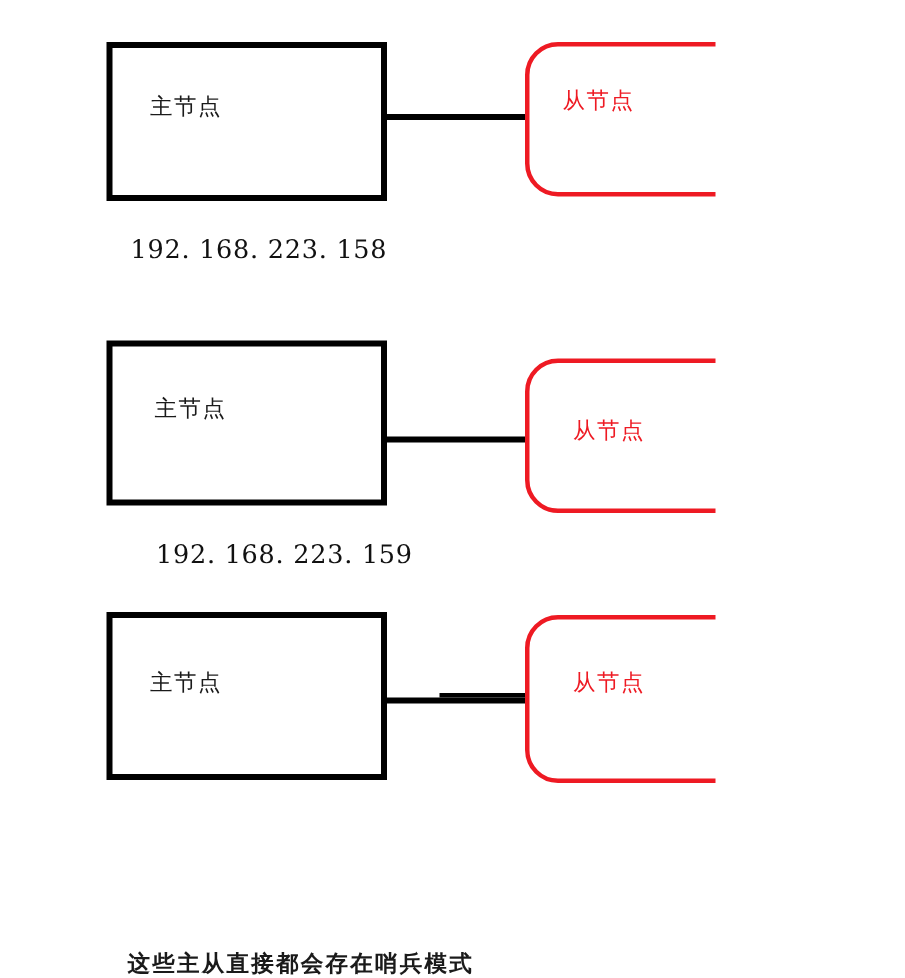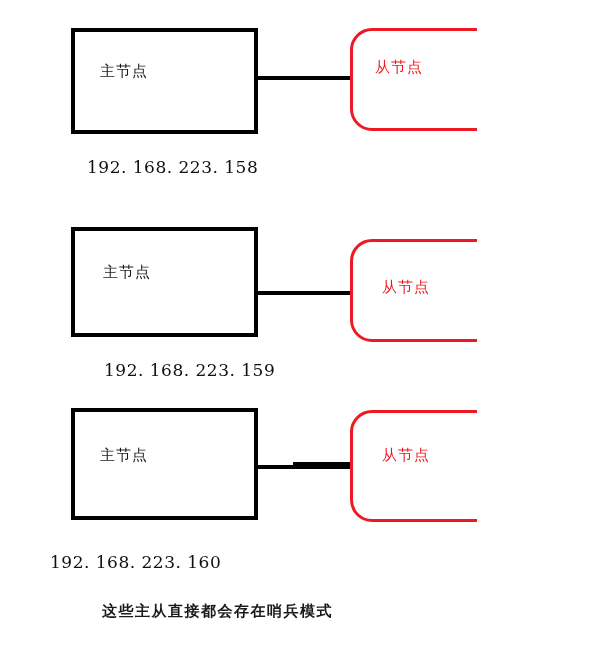--- a/index.html
+++ b/index.html
@@ -116,17 +116,16 @@
   <div class="master-box" style="left:71px; top:408px; width:187px; height:112px;"></div>
   <div class="master-label" style="left:100px; top:445px;">主节点</div>
 
   <div class="connector" style="left:256px; top:465px; width:96px; height:4px;"></div>
   <div class="connector" style="left:293px; top:462px; width:59px; height:3px;"></div>
   <div class="connector-stub" style="left:254px; top:459px; width:4px; height:16px;"></div>
 
   <div class="slave-box" style="left:350px; top:410px; width:169px; height:112px;"></div>
   <div class="slave-label" style="left:382px; top:445px;">从节点</div>
 
-  <div class="ip-label" style="left:50px; top:552px;">192. 168. 223. 160</div>
 
-  <div class="footer-note" style="left:85px; top:601px;margin-left:17px;">这些主从直接都会存在哨兵模式</div>
+  <div class="footer-note" style="left:85px; top:632px;">这些主从直接都会存在哨兵模式</div>
 
 </div>
 
 </body></html>

